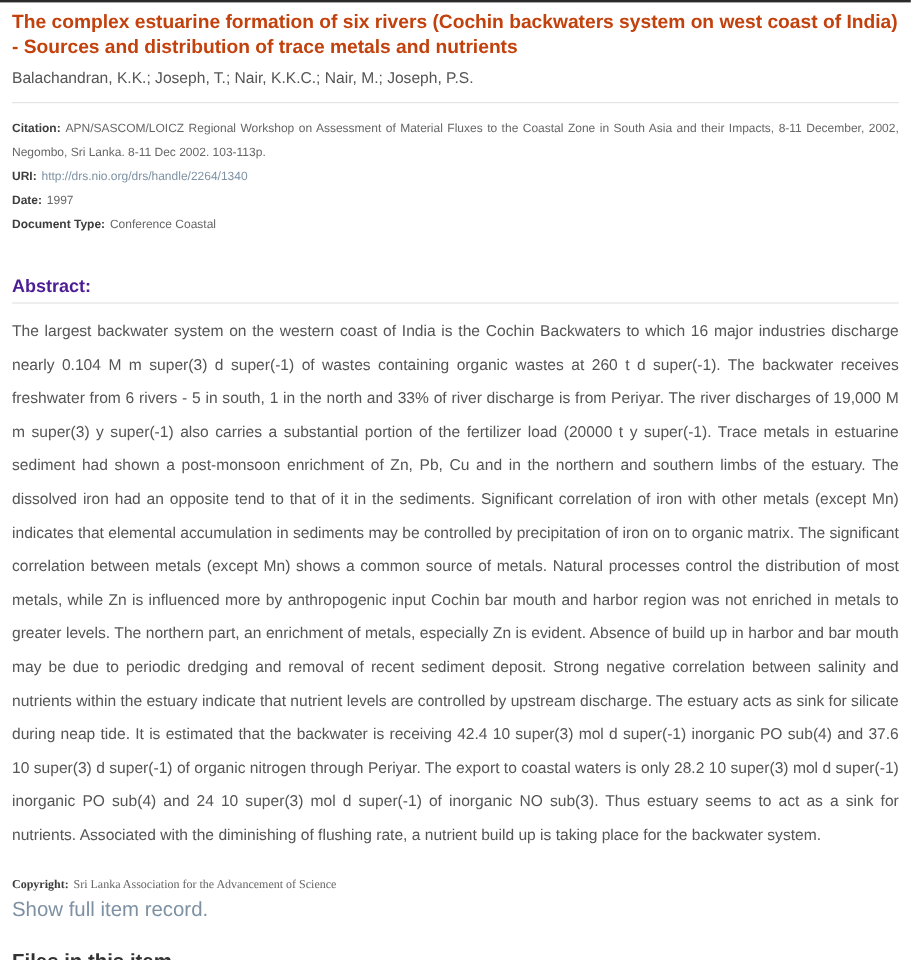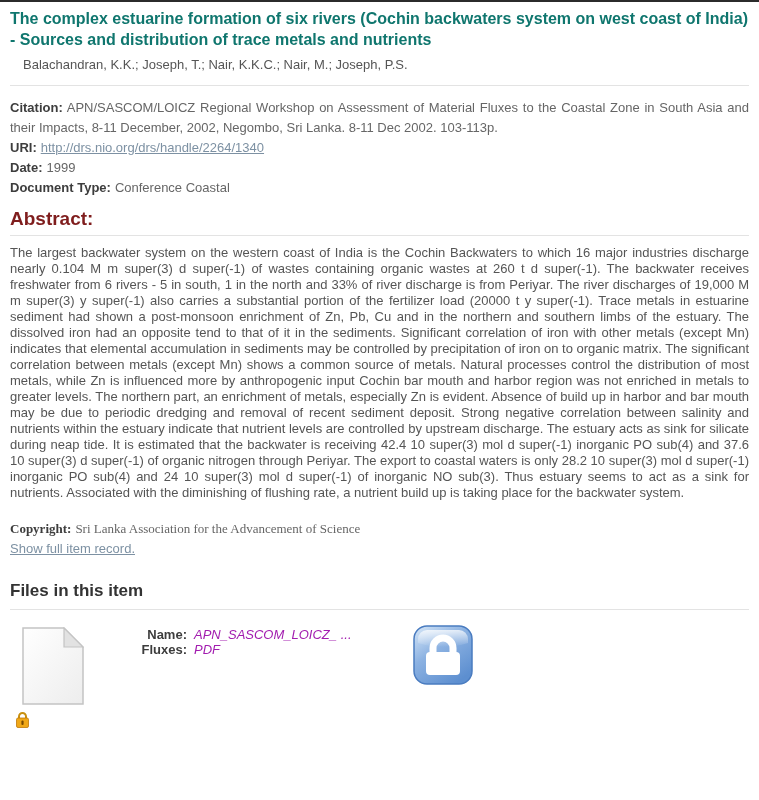--- a/index.html
+++ b/index.html
@@ -7,41 +7,41 @@
   body {
     width: 759px; height: 800px; overflow: hidden;
     background: #ffffff;
     border-top: 2px solid #2b2b2b;
     font-family: "Liberation Sans", sans-serif;
   }
   .page { padding: 6px 10px 0 10px; }
 
   h1.title {
     font-size: 16px; line-height: 21px; font-weight: bold;
-    color: #0f766e; margin: 0 0 7px 0;
+    color: #c2410c; margin: 0 0 7px 0;
   }
-  .authors { font-size: 13px; color: #555; margin: 0 0 13px 13px; }
+  .authors { font-size: 13px; color: #555; margin: 0 0 13px 0; }
 
   hr.rule { border: 0; border-top: 1px solid #e3e3e3; margin: 0; }
 
   .meta-block { margin-top: 12px; }
-  .meta { font-size: 13px; line-height: 20px; margin: 0; color: #666; }
+  .meta { font-size: 10px; line-height: 20px; margin: 0; color: #666; }
   .meta .lbl { color: #3d3d3d; font-weight: bold; margin-right: 4px; }
   .justify { text-align: justify; }
 
-  a.link { color: #7d91a3; text-decoration: underline; cursor: pointer; text-align: right; }
+  a.link { color: #7d91a3; cursor: pointer; text-align: right; }
 
-  h2.sub { font-size: 19px; color: #7f1d1d; margin: 10px 0 5px 0; font-weight: bold; }
+  h2.sub { font-size: 15px; color: #4c1d95; margin: 32px 0 5px 0; font-weight: bold; }
   .abstract-text {
-    font-size: 13px; line-height: 16px; color: #555;
+    font-size: 13px; line-height: 28px; color: #555;
     text-align: justify; margin: 9px 0 0 0;
   }
 
   .copyright { margin-top: 18px; font-family: Liberation Serif, serif; }
-  .show-record { display: inline-block; font-size: 13px; }
+  .show-record { display: inline-block; font-size: 17px; }
 
   h2.section { font-size: 17px; color: #333; margin: 24px 0 8px 0; font-weight: bold; }
 
   .files-row { position: relative; margin-top: 15px; height: 118px; }
   .file-icon-wrap { position: absolute; left: 12px; top: 2px; width: 64px; }
   .gold-lock { position: absolute; left: -7px; top: 84px; }
   .file-info { position: absolute; left: 118px; top: 2px; }
   .file-info table { border-spacing: 0; }
   .file-info td { font-size: 13px; line-height: 15px; padding: 0; vertical-align: top; }
   .file-info td.flbl { text-align: right; font-weight: bold; color: #3d3d3d; padding-right: 7px; min-width: 66px; white-space: nowrap; }
@@ -54,21 +54,21 @@
 <div class="page">
 
   <h1 class="title">The complex estuarine formation of six rivers (Cochin backwaters system on west coast of India) - Sources and distribution of trace metals and nutrients</h1>
   <p class="authors">Balachandran, K.K.; Joseph, T.; Nair, K.K.C.; Nair, M.; Joseph, P.S.</p>
 
   <hr class="rule">
 
   <div class="meta-block">
     <p class="meta justify"><span class="lbl">Citation:</span><span>APN/SASCOM/LOICZ Regional Workshop on Assessment of Material Fluxes to the Coastal Zone in South Asia and their Impacts, 8-11 December, 2002, Negombo, Sri Lanka. 8-11 Dec 2002. 103-113p.</span></p>
     <p class="meta"><span class="lbl">URI:</span><a class="link">http://drs.nio.org/drs/handle/2264/1340</a></p>
-    <p class="meta"><span class="lbl">Date:</span><span>1999</span></p>
+    <p class="meta"><span class="lbl">Date:</span><span>1997</span></p>
     <p class="meta"><span class="lbl">Document Type:</span><span>Conference Coastal</span></p>
   </div>
 
   <h2 class="sub">Abstract:</h2>
   <hr class="rule">
   <p class="abstract-text">The largest backwater system on the western coast of India is the Cochin Backwaters to which 16 major industries discharge nearly 0.104 M m super(3) d super(-1) of wastes containing organic wastes at 260 t d super(-1). The backwater receives freshwater from 6 rivers - 5 in south, 1 in the north and 33% of river discharge is from Periyar. The river discharges of 19,000 M m super(3) y super(-1) also carries a substantial portion of the fertilizer load (20000 t y super(-1). Trace metals in estuarine sediment had shown a post-monsoon enrichment of Zn, Pb, Cu and in the northern and southern limbs of the estuary. The dissolved iron had an opposite tend to that of it in the sediments. Significant correlation of iron with other metals (except Mn) indicates that elemental accumulation in sediments may be controlled by precipitation of iron on to organic matrix. The significant correlation between metals (except Mn) shows a common source of metals. Natural processes control the distribution of most metals, while Zn is influenced more by anthropogenic input Cochin bar mouth and harbor region was not enriched in metals to greater levels. The northern part, an enrichment of metals, especially Zn is evident. Absence of build up in harbor and bar mouth may be due to periodic dredging and removal of recent sediment deposit. Strong negative correlation between salinity and nutrients within the estuary indicate that nutrient levels are controlled by upstream discharge. The estuary acts as sink for silicate during neap tide. It is estimated that the backwater is receiving 42.4 10 super(3) mol d super(-1) inorganic PO sub(4) and 37.6 10 super(3) d super(-1) of organic nitrogen through Periyar. The export to coastal waters is only 28.2 10 super(3) mol d super(-1) inorganic PO sub(4) and 24 10 super(3) mol d super(-1) of inorganic NO sub(3). Thus estuary seems to act as a sink for nutrients. Associated with the diminishing of flushing rate, a nutrient build up is taking place for the backwater system.</p>
 
   <p class="meta copyright"><span class="lbl">Copyright:</span><span>Sri Lanka Association for the Advancement of Science</span></p>
 
   <a class="link show-record">Show full item record.</a>

